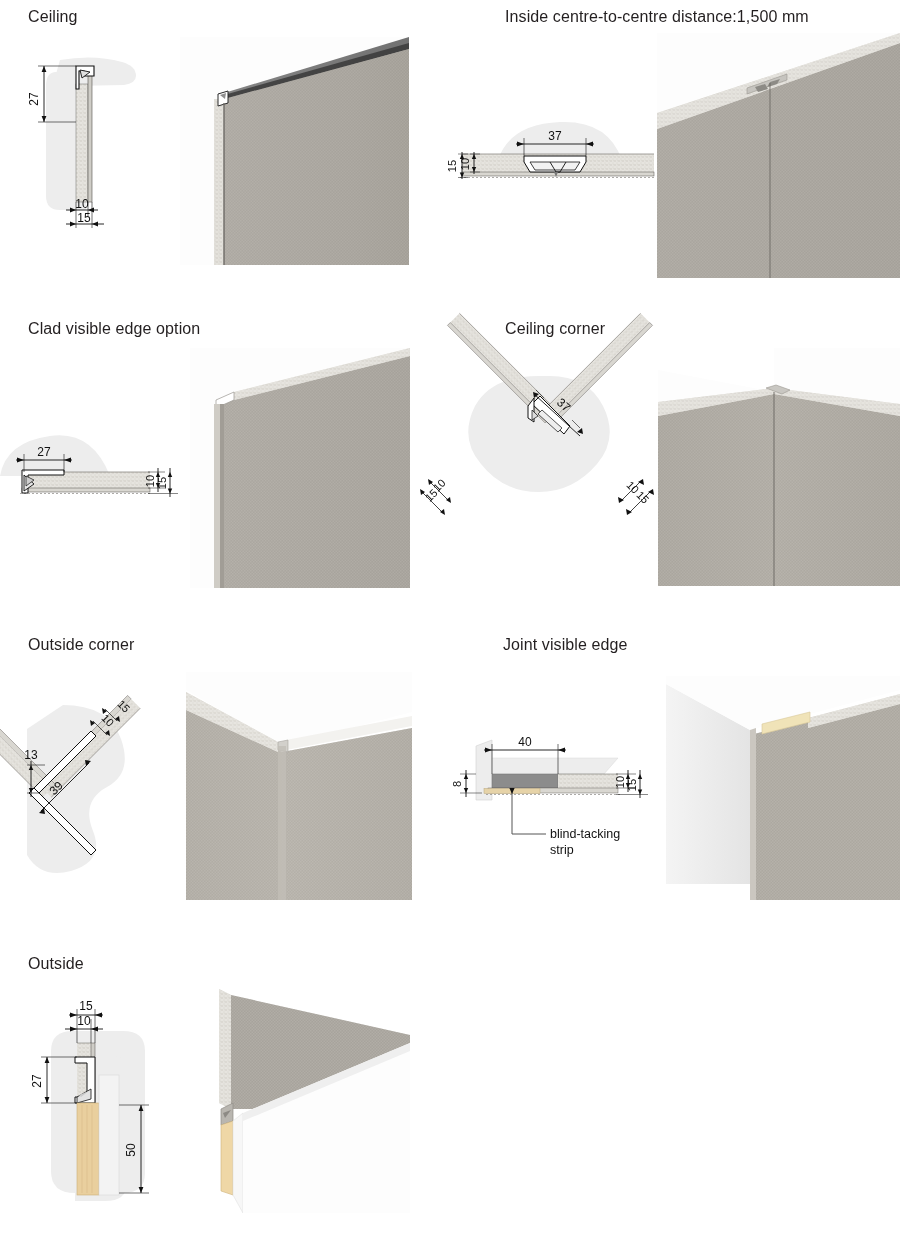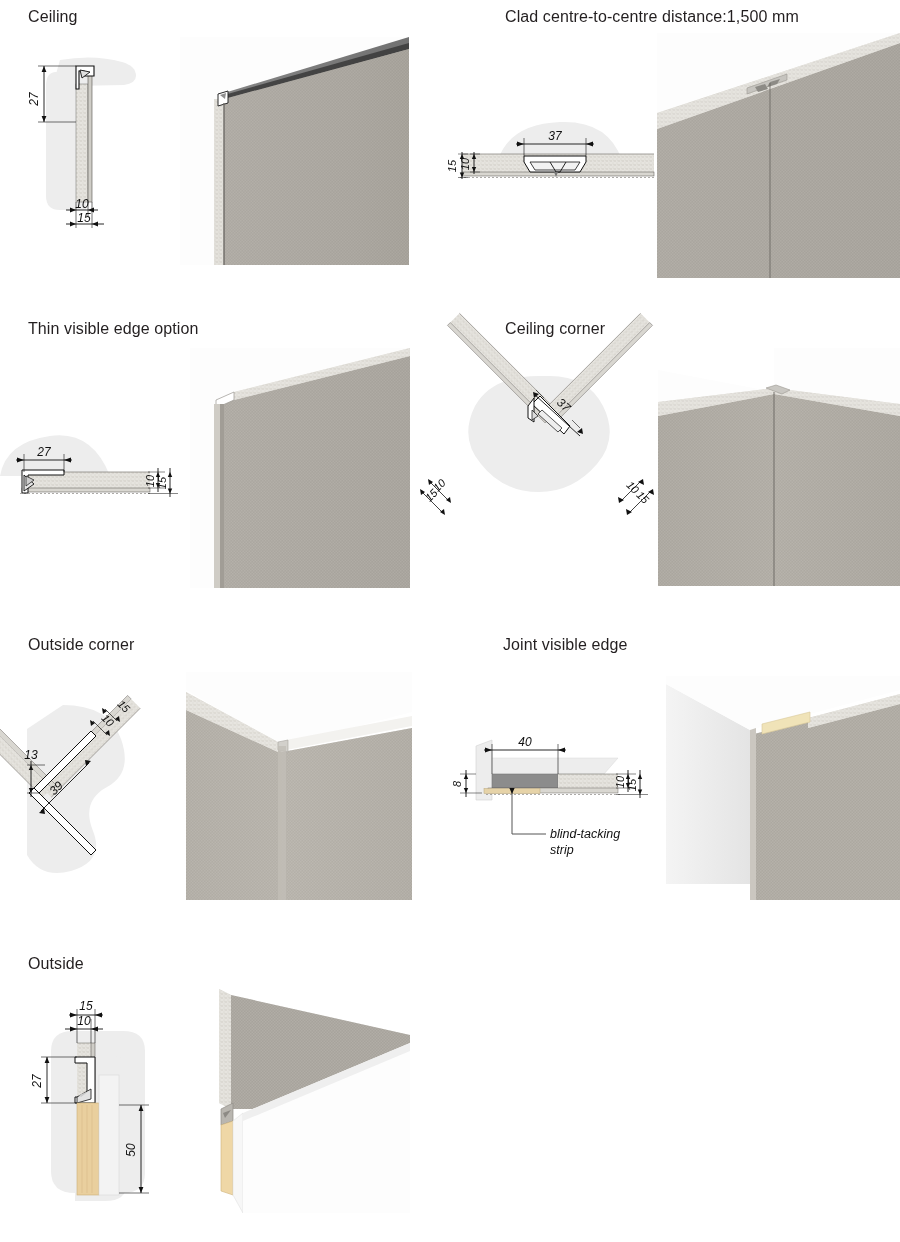--- a/index.html
+++ b/index.html
@@ -7,21 +7,21 @@
     width:900px;height:1242px;background:#ffffff;
     font-family:"Liberation Sans","DejaVu Sans",sans-serif;
     color:#1a1a1a;position:relative;overflow:hidden;
   }
   .panel{position:absolute;}
   .ptitle{
     position:absolute;font-size:16px;color:#231f20;white-space:nowrap;
     letter-spacing:.1px;
   }
   .photo{position:absolute;overflow:hidden;background:#fff;}
-  .draw{position:absolute;font-style:italic;}
+  .draw{position:absolute;}
   svg{display:block;overflow:visible;}
   .dim{font-family:"Liberation Sans","DejaVu Sans",sans-serif;font-size:11px;fill:#111;}
   .dimb{font-family:"Liberation Sans","DejaVu Sans",sans-serif;font-size:12px;fill:#111;}
   .lbl{font-family:"Liberation Sans","DejaVu Sans",sans-serif;font-size:12.5px;fill:#111;}
 </style>
 </head>
 <body>
 
 <div class="panel">
   <div class="ptitle" style="left:28px;top:8px">Ceiling</div>
@@ -95,21 +95,21 @@
       <path d="M44 62 L229 12 L229 228 L44 228 Z" fill="url(#weave1)"></path>
       <path d="M44 62 L229 12 L229 228 L44 228 Z" fill="url(#cl_face)" opacity="0.35"></path>
       <path d="M38 57 l10 -3 l0 12 l-10 3 z" fill="#fff" stroke="#2a2a2a" stroke-width="1"></path>
       <path d="M40 58 l6 -2 l-1 6 z" fill="#8f8f8f"></path>
       <rect x="43" y="66" width="2" height="162" fill="#6e6b66" opacity="0.7"></rect>
     </svg>
   </div>
 </div>
 
 <div class="panel">
-  <div class="ptitle" style="left:505px;top:8px">Clad centre-to-centre distance:1,500 mm</div>
+  <div class="ptitle" style="left:505px;top:8px">Inside centre-to-centre distance:1,500 mm</div>
 
   <div class="draw" style="left:458px;top:108px">
     <svg width="200" height="90" viewBox="0 0 200 90">
       <path d="M40 52 q12 -36 62 -38 q48 -2 62 38 z" fill="#ededed"></path>
 
       <rect x="4" y="46" width="192" height="18" fill="url(#spk)" stroke="none"></rect>
       <line x1="4" y1="46" x2="196" y2="46" stroke="#7b7873" stroke-width="0.7"></line>
 
       <rect x="4" y="64" width="192" height="4" fill="#d9d7d1" stroke="#55524e" stroke-width="0.5"></rect>
       <line x1="2" y1="69.5" x2="198" y2="69.5" stroke="#8a8782" stroke-width="0.7" stroke-dasharray="2 2"></line>
@@ -162,21 +162,21 @@
       <path d="M0 80 L243 0 L243 10 L0 96 Z" fill="url(#spk)" opacity="0.8"></path>
       <path d="M90 55 l40 -14 l0 6 l-40 14 z" fill="#c6c4bf" stroke="#9a9790" stroke-width="0.6"></path>
       <path d="M98 54 l10 -3 l3 5 l-10 3 z" fill="#8d8b86"></path>
       <path d="M113 49 l10 -3 l-3 5 l-10 3 z" fill="#8d8b86"></path>
       <line x1="113" y1="50" x2="113" y2="245" stroke="#66635e" stroke-width="1.1" opacity="0.75"></line>
     </svg>
   </div>
 </div>
 
 <div class="panel">
-  <div class="ptitle" style="left:28px;top:320px">Thin visible edge option</div>
+  <div class="ptitle" style="left:28px;top:320px">Clad visible edge option</div>
 
   <div class="draw" style="left:0px;top:428px">
     <svg width="195" height="85" viewBox="0 0 195 85">
       <path d="M0 48 q6 -34 50 -40 q42 -6 60 40 z" fill="#ededed"></path>
       <rect x="22" y="44" width="128" height="16" fill="url(#spk)"></rect>
       <line x1="22" y1="44" x2="150" y2="44" stroke="#7b7873" stroke-width="0.7"></line>
       <rect x="22" y="60" width="128" height="4" fill="#d9d7d1" stroke="#55524e" stroke-width="0.5"></rect>
       <line x1="20" y1="65.5" x2="152" y2="65.5" stroke="#8a8782" stroke-width="0.7" stroke-dasharray="2 2"></line>
 
       <path d="M22 42 l42 0 l0 5 l-36 0 l0 18 l-6 0 z" fill="#ffffff" stroke="#111" stroke-width="1"></path>

